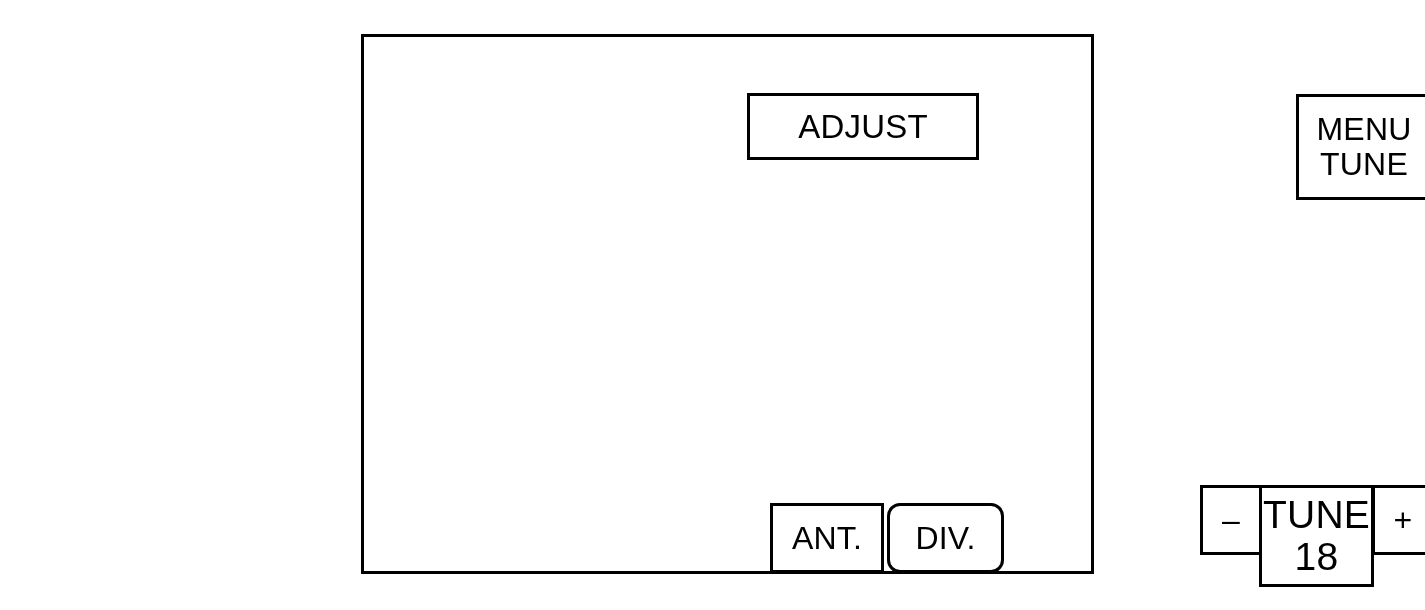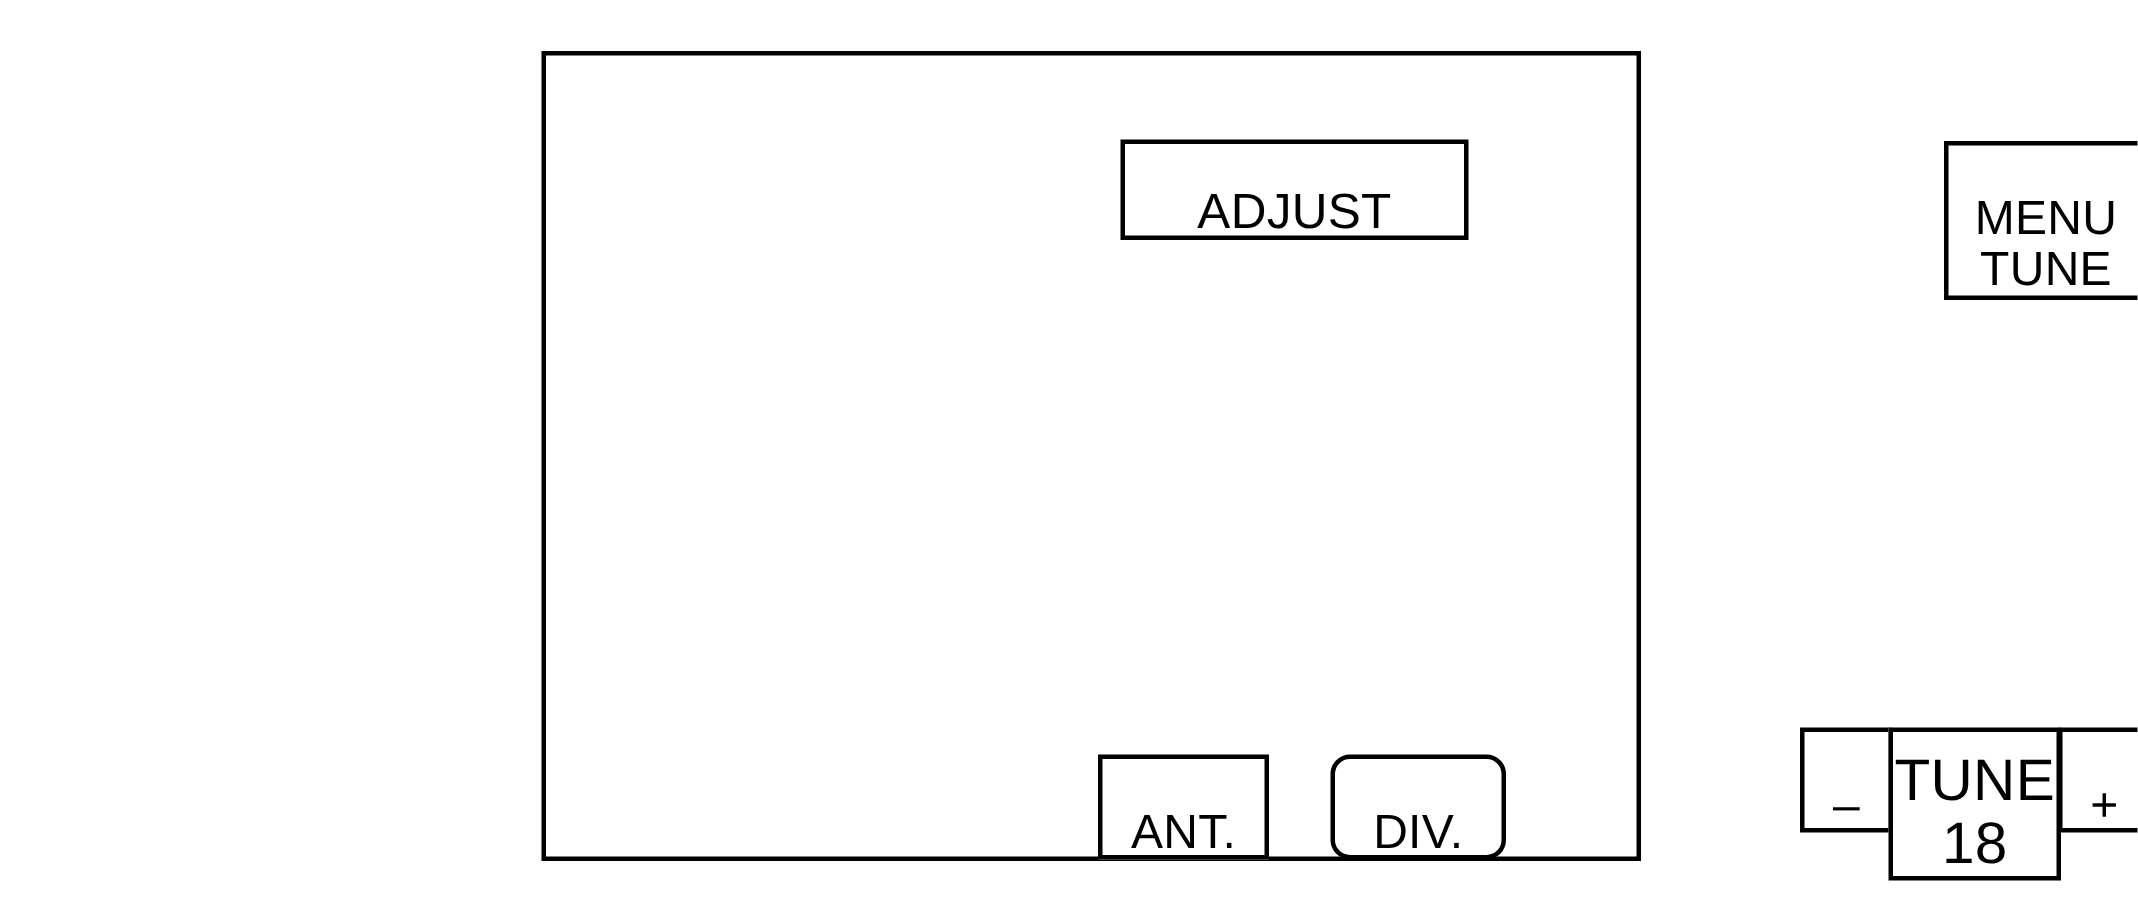--- a/index.html
+++ b/index.html
@@ -29,21 +29,21 @@
   }
 
   .panel-button {
     position: absolute;
     box-sizing: border-box;
     border: 3px solid #000000;
     background: #ffffff;
     display: flex;
     flex-direction: column;
     align-items: center;
-    justify-content: flex-end;
+    justify-content: center;
     text-align: center;
     line-height: 1.08;
     color: #000000;
     letter-spacing: 0.2px;
     user-select: none;
   }
 
   
   #btn-adjust {
     left: 383px;
@@ -61,21 +61,21 @@
     height: 106px;
     font-size: 32px;
   }
   #btn-disp-menu .line {
     display: block;
     white-space: nowrap;
   }
 
   
   #btn-ant {
-    left: 368px;
+    left: 406px;
     top: 466px;
     width: 114px;
     height: 70px;
     font-size: 32px;
   }
 
   
   #btn-div {
     left: 523px;
     top: 466px;

